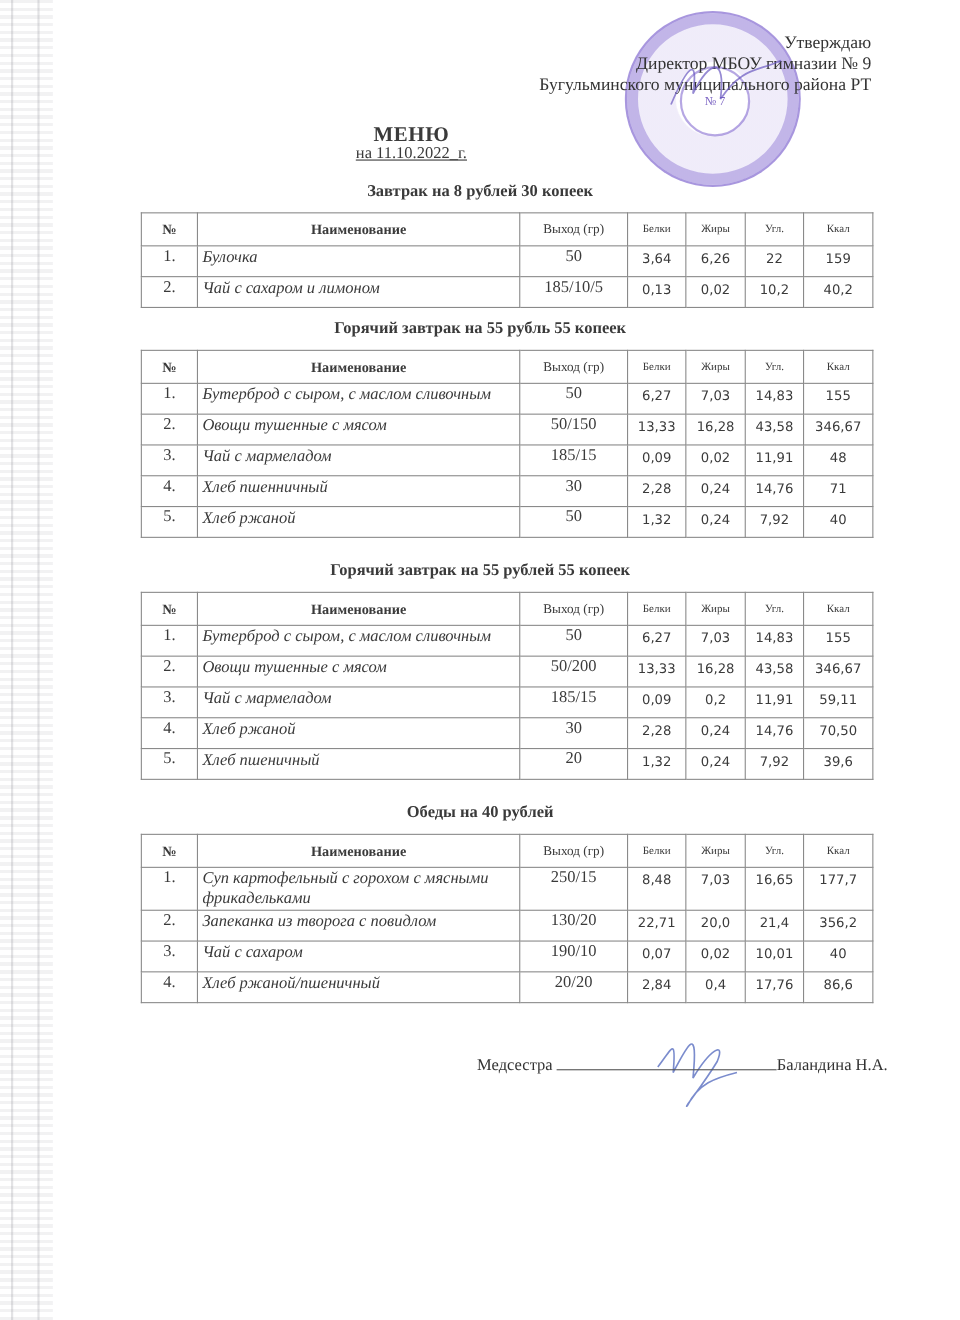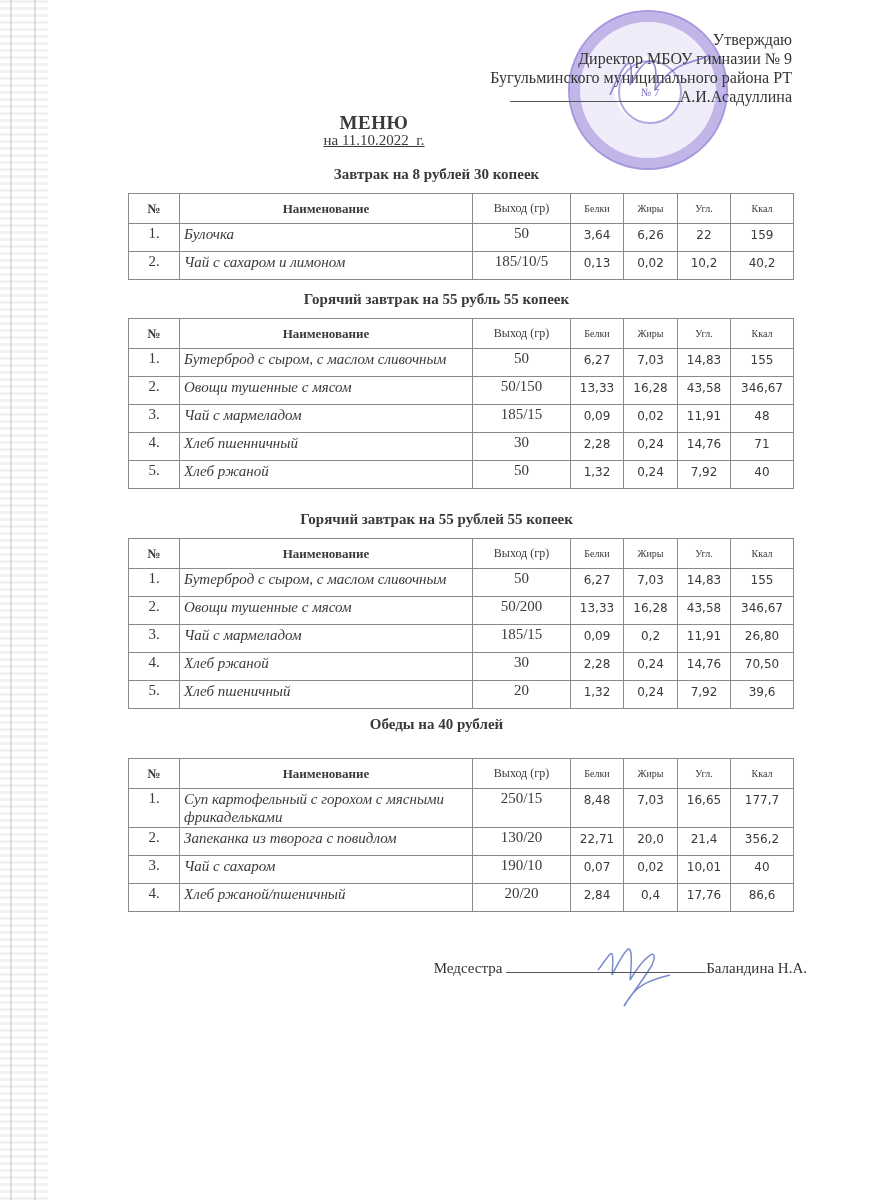--- a/index.html
+++ b/index.html
@@ -67,21 +67,20 @@
 <div class="scan-edge"></div>
 
 <div class="stamp">
   <div class="inner">№ 7</div>
 </div>
 
 <div class="approve">
   <div>Утверждаю</div>
   <div>Директор МБОУ гимназии № 9</div>
   <div>Бугульминского муниципального района РТ</div>
-  <div><span class="sig-line" style="width:170px;"></span><span>А.И.Асадуллина</span></div>
 </div>
 
 <svg style="position:absolute;left:590px;top:40px" width="140" height="70">
   <path d="M20 55 C35 20 45 10 40 45 C55 15 70 10 65 50 C85 20 100 25 120 15" stroke="#6a58c0" stroke-width="1.6" fill="none" opacity="0.7"></path>
 </svg>
 
 <div class="title-block menu-title">МЕНЮ</div>
 <div class="title-block menu-date">на 11.10.2022_г.</div>
 
 <div class="section-title" style="top:166px;">Завтрак на 8 рублей 30 копеек</div>
@@ -234,21 +233,21 @@
     <td class="val">43,58</td>
     <td class="val">346,67</td>
   </tr>
   <tr>
     <td class="num">3.</td>
     <td class="name">Чай с мармеладом</td>
     <td class="num">185/15</td>
     <td class="val">0,09</td>
     <td class="val">0,2</td>
     <td class="val">11,91</td>
-    <td class="val">26,80</td>
+    <td class="val">59,11</td>
   </tr>
   <tr>
     <td class="num">4.</td>
     <td class="name">Хлеб ржаной</td>
     <td class="num">30</td>
     <td class="val">2,28</td>
     <td class="val">0,24</td>
     <td class="val">14,76</td>
     <td class="val">70,50</td>
   </tr>
@@ -257,21 +256,21 @@
     <td class="name">Хлеб пшеничный</td>
     <td class="num">20</td>
     <td class="val">1,32</td>
     <td class="val">0,24</td>
     <td class="val">7,92</td>
     <td class="val">39,6</td>
   </tr>
 </tbody>
   </table>
 
-<div class="section-title" style="top:716px;">Обеды на 40 рублей</div>
+<div class="section-title" style="top:731px;">Обеды на 40 рублей</div>
 <table style="top:758px;">
   <colgroup>
       <col class="c-no">
       <col class="c-name">
       <col class="c-out">
       <col class="c-b">
       <col class="c-j">
       <col class="c-u">
       <col class="c-k">
     </colgroup>

